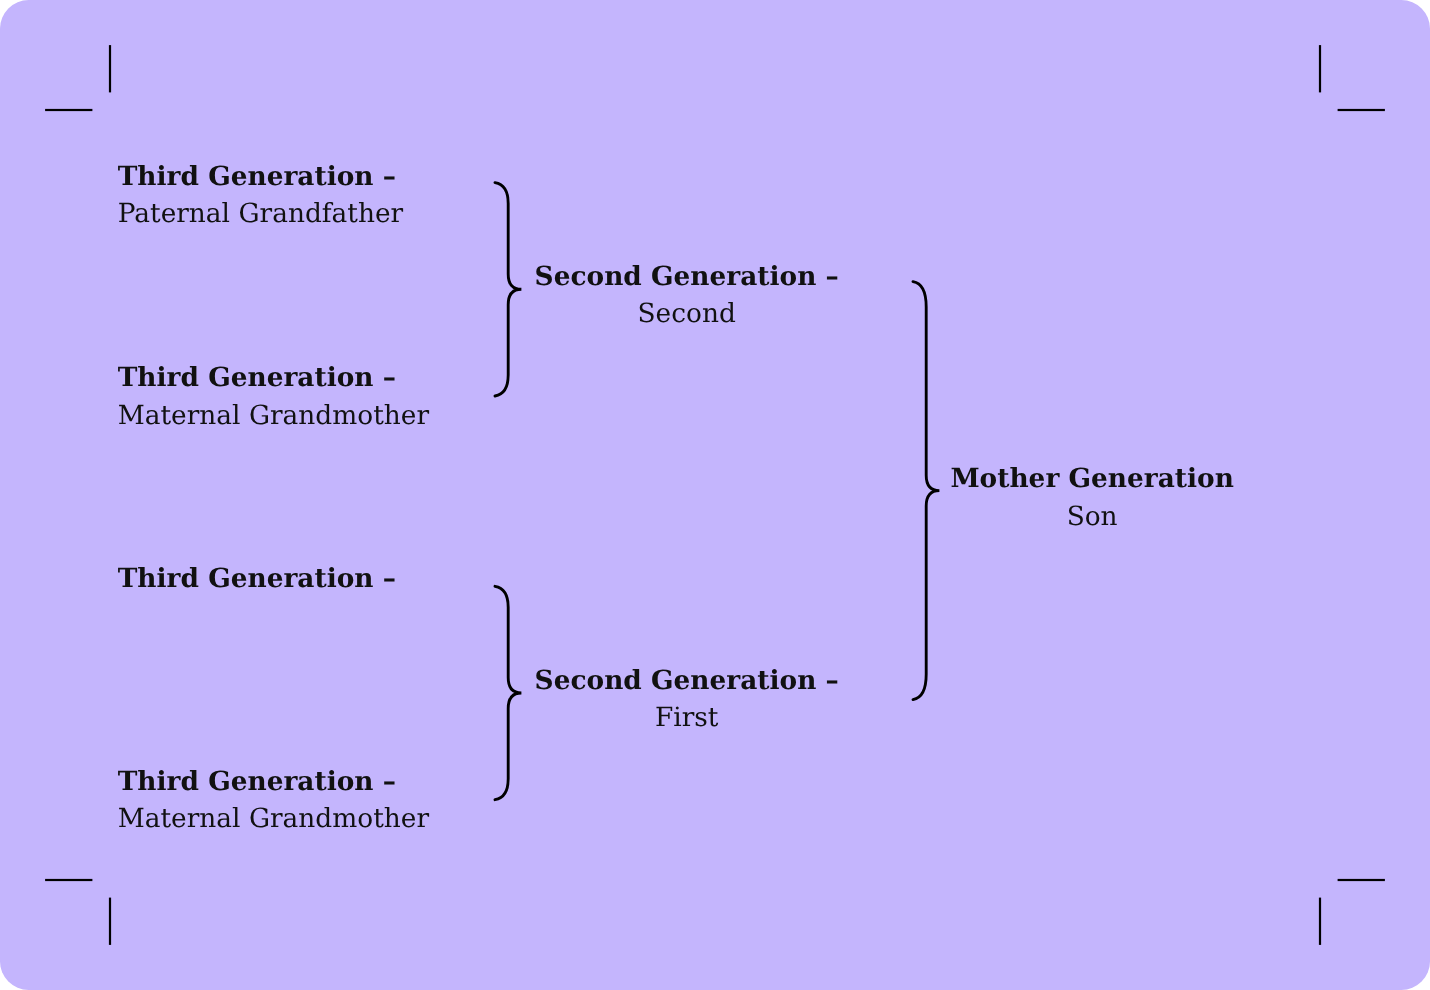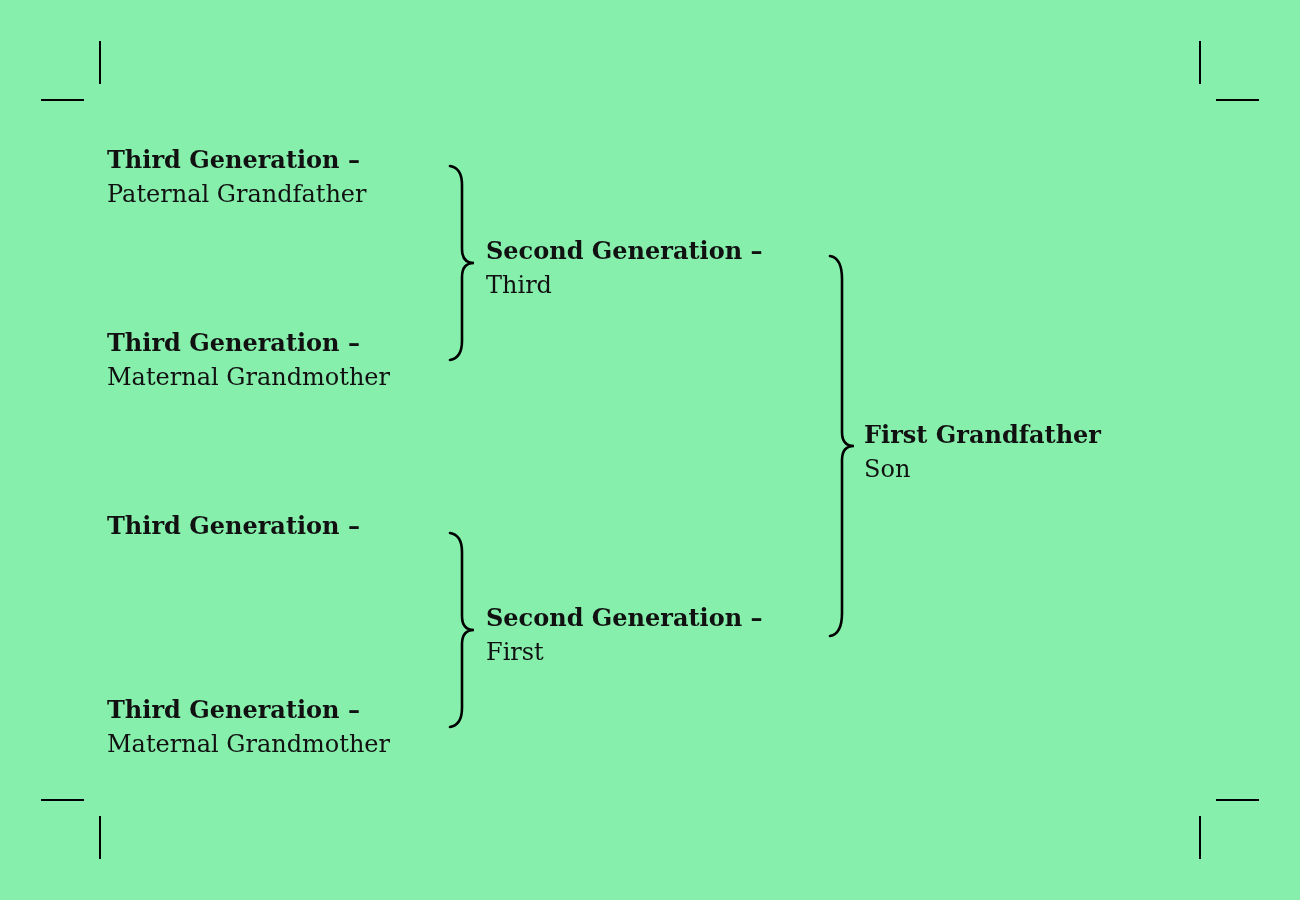--- a/index.html
+++ b/index.html
@@ -4,38 +4,40 @@
 <style>
   html, body {
     margin: 0;
     padding: 0;
     background: #ffffff;
   }
   .page {
     position: relative;
     width: 1300px;
     height: 900px;
-    background: #86efac;
+    background: #c4b5fd;
     overflow: hidden;
     font-family: "DejaVu Serif", "Liberation Serif", serif;
     color: #111111;
+    border-radius: 26px;
   }
   .label-block {
     position: absolute;
     white-space: nowrap;
     line-height: 34px;
     font-size: 24px;
   }
   .label-title {
     font-weight: 700;
     display: block;
   }
   .label-sub {
     font-weight: 400;
     display: block;
+    text-align: center;
   }
   .brace {
     position: absolute;
   }
   .brace svg {
     display: block;
   }
   .crop-mark {
     position: absolute;
     background: #000000;
@@ -83,32 +85,32 @@
   </div>
 
   <div class="brace" style="left:446px; top:530px;">
     <svg width="32" height="200" viewBox="0 0 32 200" fill="none" xmlns="http://www.w3.org/2000/svg">
       <path d="M 4 3 Q 16 5 16 22 L 16 86 Q 16 100 28 100 Q 16 100 16 114 L 16 178 Q 16 195 4 197" stroke="#000000" stroke-width="2.6" stroke-linecap="round" fill="none"></path>
     </svg>
   </div>
 
   <div class="label-block" style="left:486px; top:234px;">
     <span class="label-title">Second Generation –</span>
-    <span class="label-sub">Third</span>
+    <span class="label-sub">Second</span>
   </div>
 
   <div class="label-block" style="left:486px; top:601px;">
     <span class="label-title">Second Generation –</span>
     <span class="label-sub">First</span>
   </div>
 
   <div class="brace" style="left:826px; top:253px;">
     <svg width="32" height="386" viewBox="0 0 32 386" fill="none" xmlns="http://www.w3.org/2000/svg">
       <path d="M 4 3 Q 16 5 16 26 L 16 179 Q 16 193 28 193 Q 16 193 16 207 L 16 360 Q 16 381 4 383" stroke="#000000" stroke-width="2.6" stroke-linecap="round" fill="none"></path>
     </svg>
   </div>
 
   <div class="label-block" style="left:864px; top:418px;">
-    <span class="label-title">First Grandfather</span>
+    <span class="label-title">Mother Generation</span>
     <span class="label-sub">Son</span>
   </div>
 
 </div>
 
 </body></html>

